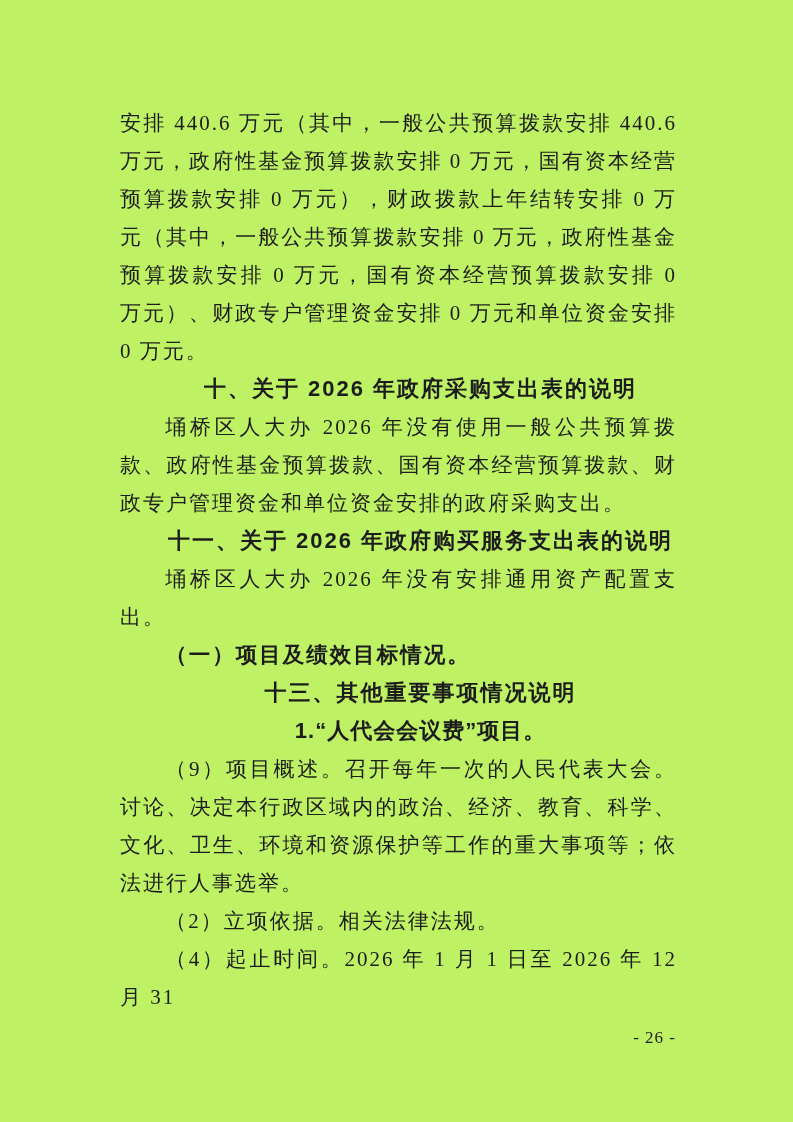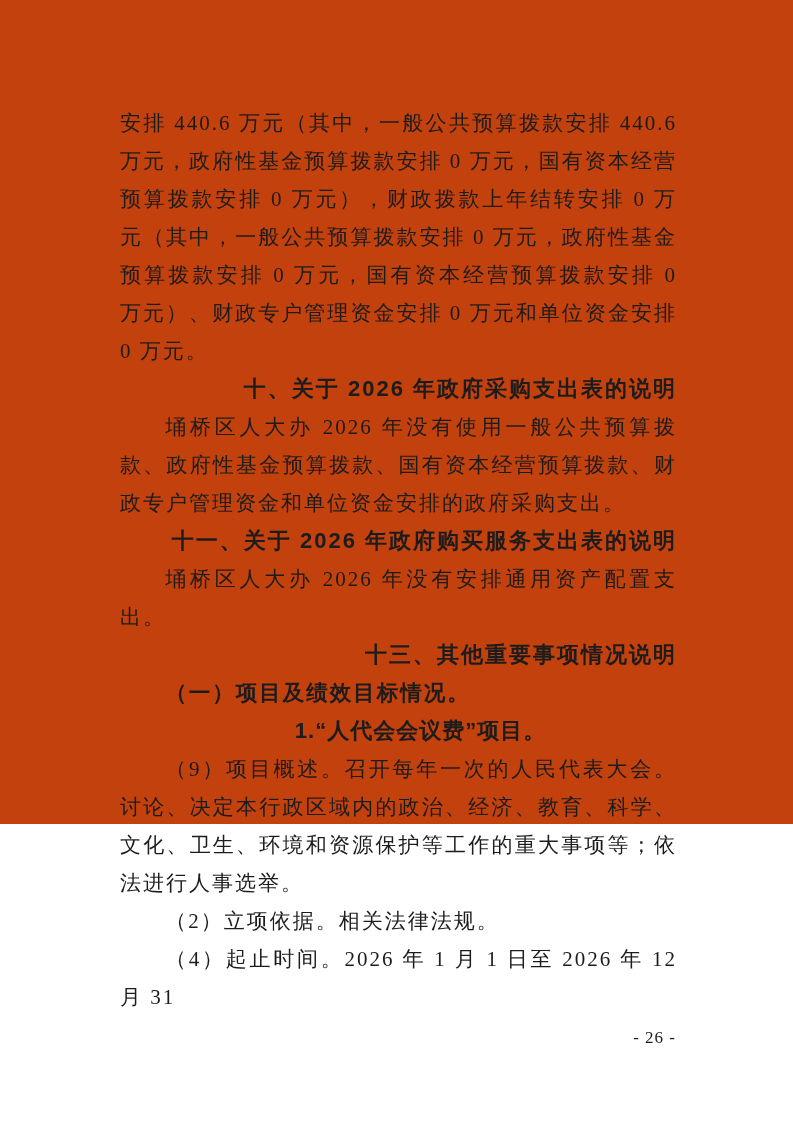--- a/index.html
+++ b/index.html
@@ -12,22 +12,22 @@
     height: 1122px;
     position: relative;
     overflow: hidden;
     font-family: "Liberation Serif", "DejaVu Serif", serif;
     color: #1c1c1c;
   }
   .page {
     position: absolute;
     left: 0; top: 0;
     width: 793px;
-    height: 824px;
-    background: #c2410c;
+    height: 1122px;
+    background: #bef264;
   }
   .content {
     position: absolute;
     left: 120px;
     top: 104px;
     width: 557px;
   }
   .blk {
     margin: 0;
     line-height: 38px;
@@ -43,21 +43,21 @@
   }
   .no-indent {
     text-indent: 0;
   }
   .heading {
     font-family: "Liberation Sans", "DejaVu Sans", sans-serif;
     font-weight: 700;
     font-size: 22px;
     letter-spacing: 2px;
     text-indent: 2em;
-    text-align: right;
+    text-align: center;
   }
   .subheading-serif {
     font-family: "Liberation Serif", "DejaVu Serif", serif;
     font-weight: 700;
     font-size: 21.5px;
     letter-spacing: 2px;
     text-indent: 2.1em;
     text-align: left;
   }
   .subheading-sans {
@@ -89,23 +89,23 @@
     <p class="blk heading">十、关于 2026 年政府采购支出表的说明</p>
 
     <p class="blk body-par">埇桥区人大办 2026 年没有使用一般公共预算拨款、政府性基金预算拨款、国有资本经营预算拨款、财政专户管理资金和单位资金安排的政府采购支出。</p>
 
     <p class="blk heading">十一、关于 2026 年政府购买服务支出表的说明</p>
 
 
 
     <p class="blk body-par">埇桥区人大办 2026 年没有安排通用资产配置支出。</p>
 
+    <p class="blk subheading-serif">（一）项目及绩效目标情况。</p>
+
     <p class="blk heading">十三、其他重要事项情况说明</p>
-
-    <p class="blk subheading-serif">（一）项目及绩效目标情况。</p>
 
     <p class="blk subheading-sans">1.“人代会会议费”项目。</p>
 
     <p class="blk body-par">（9）项目概述。召开每年一次的人民代表大会。讨论、决定本行政区域内的政治、经济、教育、科学、文化、卫生、环境和资源保护等工作的重大事项等；依法进行人事选举。</p>
 
     <p class="blk body-par">（2）立项依据。相关法律法规。</p>
 
 
     <p class="blk body-par">（4）起止时间。2026 年 1 月 1 日至 2026 年 12 月 31</p>
 

